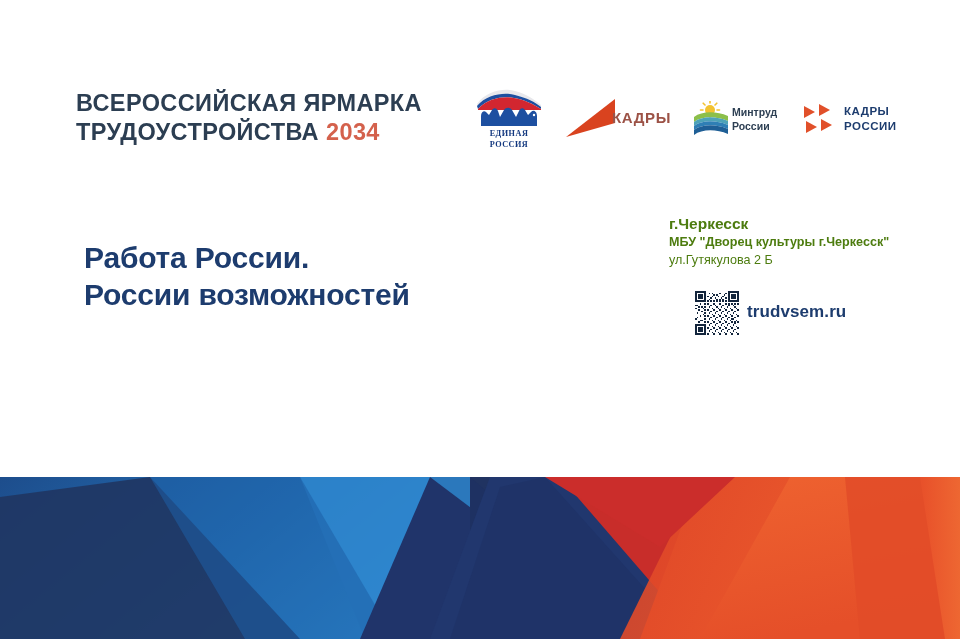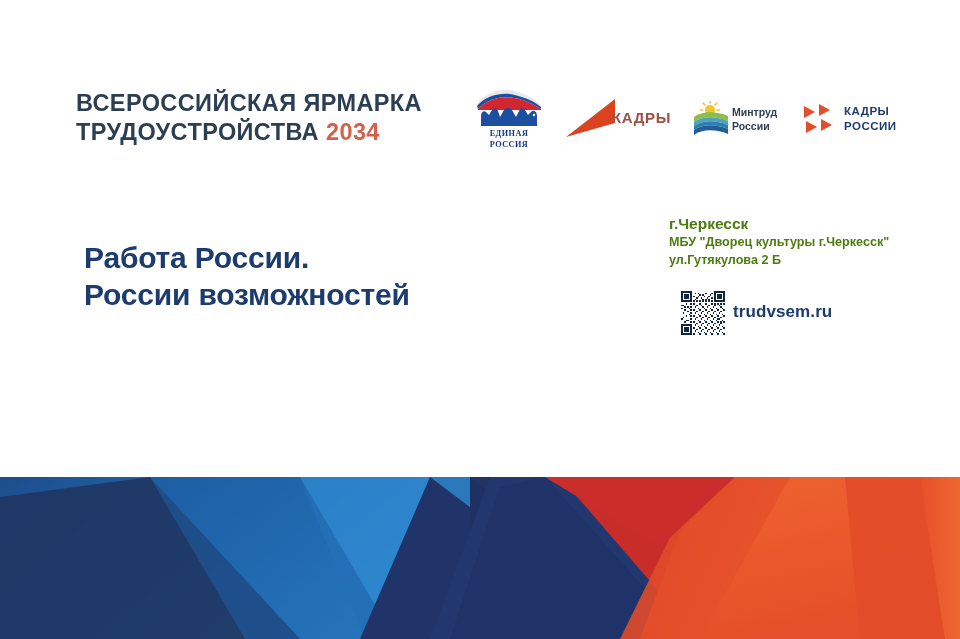--- a/index.html
+++ b/index.html
@@ -199,29 +199,29 @@
     white-space: nowrap;
   }
   .venue-place {
     font-size: 12.6px;
     font-weight: bold;
     line-height: 1.42;
     white-space: nowrap;
   }
   .venue-street {
     font-size: 12.6px;
-    font-weight: bold;
+    font-weight: normal;
     line-height: 1.42;
     white-space: nowrap;
   }
 
   
   .qr-row {
     position: absolute;
-    left: 681px;
+    left: 695px;
     top: 291px;
     width: 200px;
     height: 48px;
     text-align: right;
   }
   .qr-box {
     position: absolute;
     left: 0;
     top: 0;
     width: 44px;

